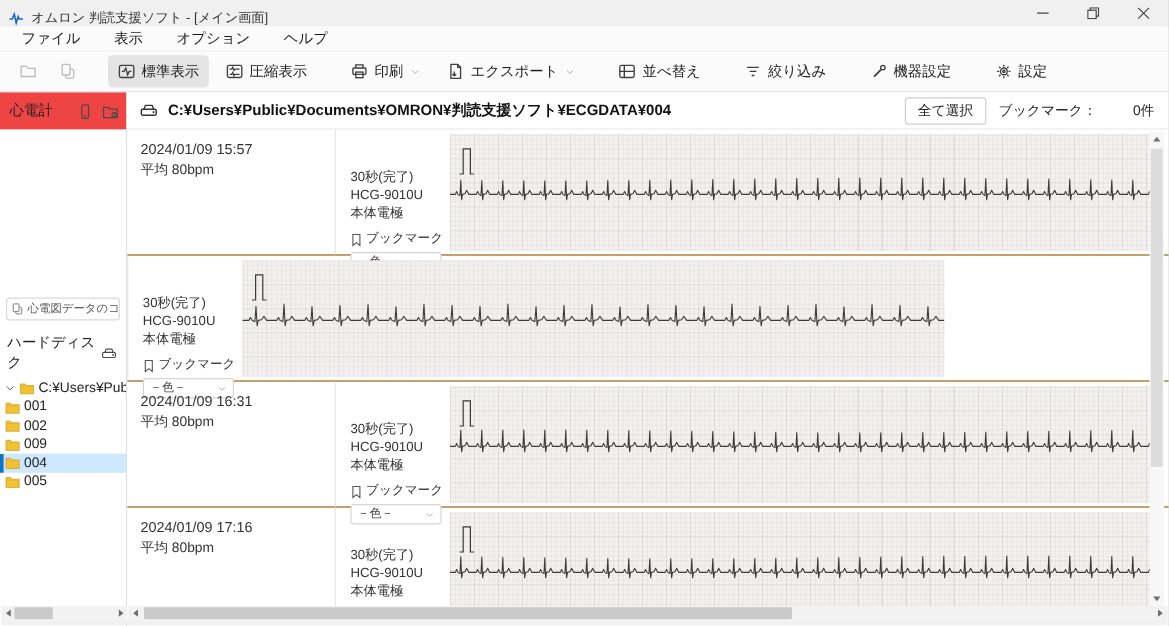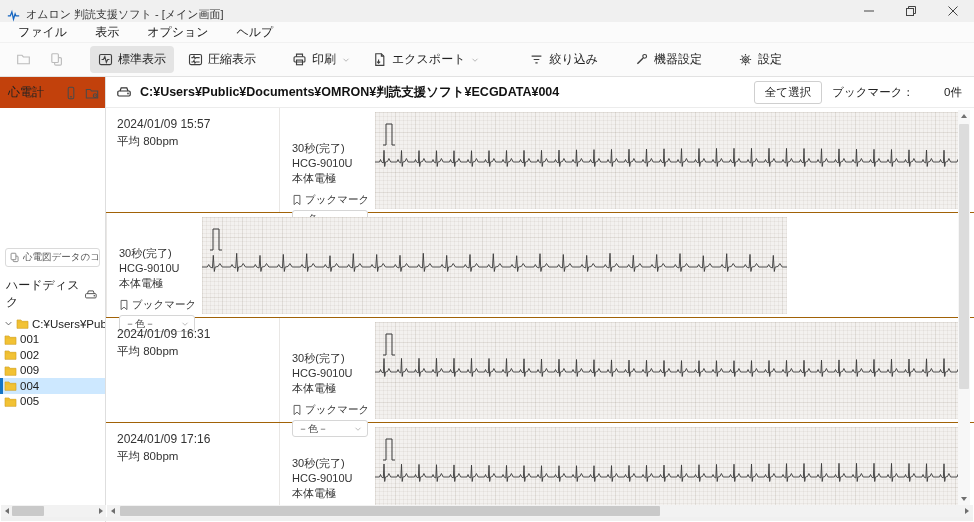--- a/index.html
+++ b/index.html
@@ -32,21 +32,21 @@
   .tbtn.disabled svg { stroke:#bcbcbc !important; }
   .tbtn svg { width:15px; height:15px; stroke:#3f3f3f; fill:none; stroke-width:1.2; }
   .tbtn .dd { width:8px; height:8px; stroke:#8a8a8a; margin-left:1px; }
   .tb-gap { width:8px; }
 
   
   .content { display:flex; height:445px; }
 
   
   .sidebar { width:106px; background:#fff; border-right:1px solid #dedede; display:flex; flex-direction:column; }
-  .sb-header { height:31px; background:#c2410c; display:flex; align-items:center; padding:0 6px 0 8px; gap:5px;justify-content:flex-end; }
+  .sb-header { height:31px; background:#ef4444; display:flex; align-items:center; padding:0 6px 0 8px; gap:5px;justify-content:flex-end; }
   .sb-header .sb-title { font-size:12px; color:#222; }
   .sb-header svg { width:14px; height:14px; stroke:#4a4a4a; fill:none; stroke-width:1.2; }
   .sb-header .sb-icons { margin-left:auto; display:flex; gap:7px; }
   .device-area { height:138px; background:#fff; }
   .copy-ecg-btn { margin:2px 5px 0 5px; height:19px; border:1px solid #dadada; border-radius:3px; background:#fff;
       display:flex; align-items:center; gap:3px; padding:0 3px; font-size:9.5px; color:#555; white-space:nowrap; overflow:hidden; }
   .copy-ecg-btn svg { width:11px; height:11px; flex:none; stroke:#7a7a7a; fill:none; stroke-width:1.2; }
   .disk-header { display:flex; align-items:center; padding:10px 7px 5px 6px; }
   .disk-header .dh-label { font-size:12px; color:#222; }
   .disk-header svg { margin-left:auto; width:15px; height:13px; stroke:#4a4a4a; fill:none; stroke-width:1.1; }
@@ -251,20 +251,26 @@
     <button class="tbtn">
       <svg>
           <use href="#i-export"></use>
         </svg>
       <span>エクスポート</span>
       <svg class="dd">
           <use href="#i-chevdown"></use>
         </svg>
     </button>
     <span class="tb-gap"></span>
+    <button class="tbtn">
+      <svg>
+          <use href="#i-sort"></use>
+        </svg>
+      <span>並べ替え</span>
+    </button>
     <span class="tb-gap"></span>
     <button class="tbtn">
       <svg>
           <use href="#i-filter"></use>
         </svg>
       <span>絞り込み</span>
     </button>
     <span class="tb-gap"></span>
     <button class="tbtn">
       <svg>

